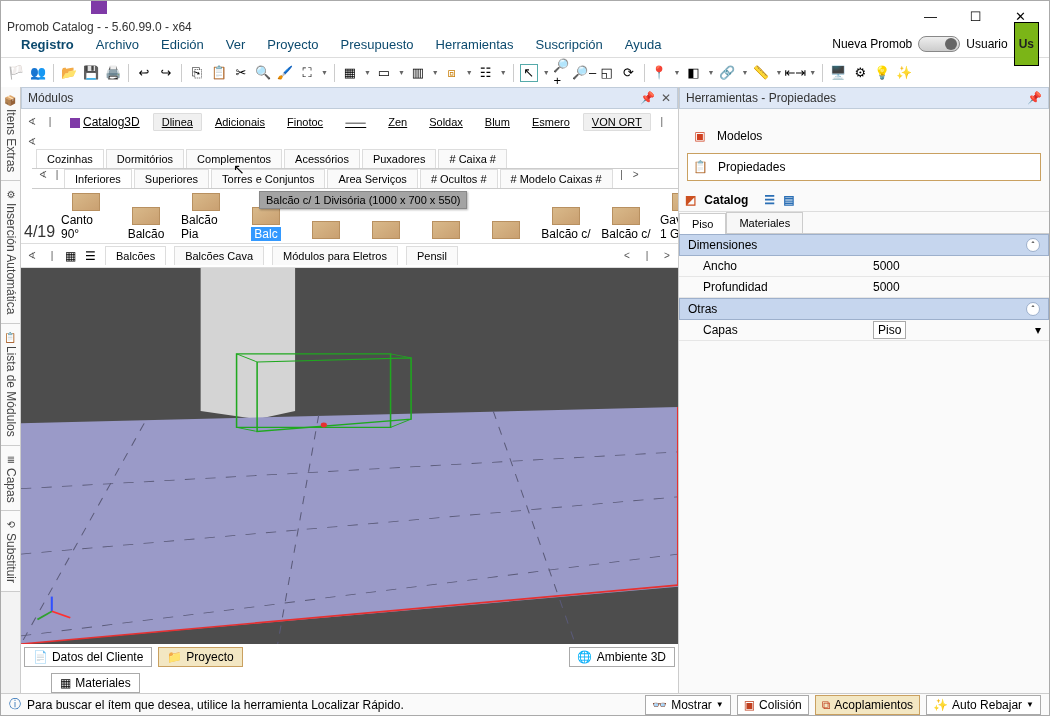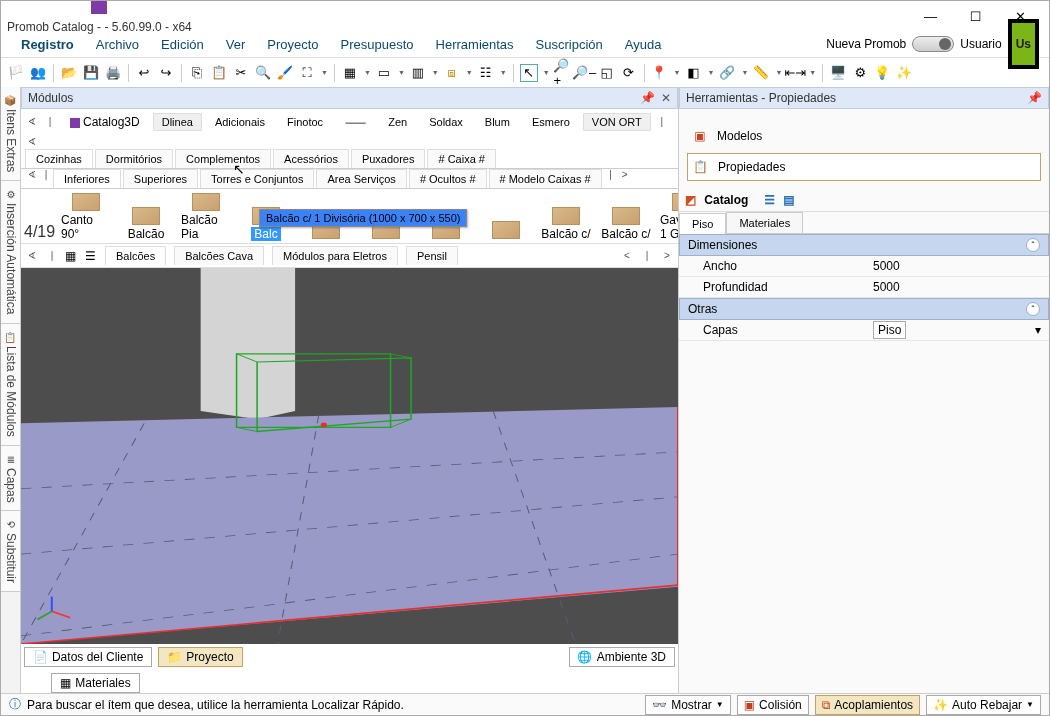--- a/index.html
+++ b/index.html
@@ -8,46 +8,46 @@
   .titlebar .left { display:flex; align-items:center; gap:6px;flex-direction:column;}
   .titlebar .title { font-size:12px; color:#333; }
   .win-controls { display:flex; }
   .win-btn { width:45px; height:28px; display:flex; align-items:center; justify-content:center; font-size:13px;}
   .menubar { height: 26px; display:flex; align-items:center; padding: 0 10px; gap:2px; justify-content:space-between;}
   .menubar .menus { display:flex; gap:2px;}
   .menu-item { padding: 4px 10px; color:#0c4a6e; font-size:13px; }
   .menubar .right-area { display:flex; align-items:center; gap:6px;}
   .toggle { width:42px; height:16px; border:1px solid #888; border-radius:8px; background:linear-gradient(to bottom,#eee,#ccc); position:relative;}
   .toggle::after{content:'';position:absolute; right:2px; top:1px; width:12px;height:12px;border-radius:50%; background:#666;}
-  .user-badge { background:#7bb517; color:#222; font-weight:bold; padding:14px 4px; border:4px solid #000000;text-align:center;}
+  .user-badge { background:#7bb517; color:#222; font-weight:bold; padding:14px 4px; border:1px solid #000000;text-align:center;}
   .toolbar { height: 30px; display:flex; align-items:center; padding: 0 6px; gap:4px; border-top:1px solid #ddd;}
   .tool-icon { width:18px; height:18px; display:flex;align-items:center;justify-content:center; font-size:13px; }
   .tool-sep { width:1px; height:18px; background:#ccc; margin:0 2px;}
   .dropdown-arrow { font-size:7px; color:#666; margin-left:1px;}
   .main-area { display:flex; height: calc(100% - 30px - 26px - 30px - 22px); }
   .side-tabs { width:20px; background:#f3f3f3; border-right:1px solid #ccc; display:flex; flex-direction:column; }
   .side-tab { writing-mode: vertical-rl; padding: 8px 2px; font-size:11px; color:#444; border-bottom:1px solid #ccc; background:#fafafa;}
   .side-tab .ic { writing-mode:horizontal-tb; font-size:10px; margin-bottom:3px;}
   .center-pane { flex: 1; display:flex; flex-direction:column; border-right:1px solid #ccc; min-width:0;}
   .panel-header { height:22px; background:#dfe8f6; display:flex; align-items:center; padding:0 6px; font-size:11px; color:#333; justify-content:space-between; border:1px solid #c0ccda;}
   .panel-header .icons { display:flex; gap:6px; font-size:10px; color:#555;}
   .cat-nav { display:flex; align-items:center; gap:4px; padding:2px 4px; flex-wrap:wrap;}
-  .cat-chip { padding:2px 8px; background:#f0f0f0; border:1px solid #ddd; font-size:11px; border-radius:1px; white-space:nowrap;}
+  .cat-chip { padding:2px 8px; background:#f0f0f0; border:1px solid #ddd; font-size:11px; border-radius:1px; white-space:nowrap;text-decoration:underline;}
   .cat-chip.plain{background:transparent;border:1px solid transparent;}
   .cat-chip .cube{display:inline-block;width:10px;height:10px;background:#7f3aa7;margin-right:3px;vertical-align:middle;}
   .nav-arrow { width:14px; text-align:center; font-size:10px; color:#555;}
-  .tab-row { display:flex; border-bottom:1px solid #ccc; padding: 0 4px; flex-wrap:wrap;}
+  .tab-row { display:flex; border-bottom:1px solid #ccc; padding: 0 4px; flex-wrap:wrap;margin-left:11px;}
   .tab { padding:3px 10px; font-size:11px; border:1px solid #ddd; border-bottom:none; background:#fafafa; margin-right:2px; white-space:nowrap;}
   .tab.active { background:#fff;}
   .thumb-strip { display:flex; align-items:flex-end; overflow:hidden; border-bottom:1px solid #ddd; padding:4px 0 2px 0; position:relative; gap:10px;}
   .thumb-strip .label-col { width:30px; font-size:16px; color:#333; padding-left:3px;}
   .thumb { display:flex; flex-direction:column; align-items:center; font-size:10px; min-width:50px;}
   .thumb .img { width:28px; height:18px; background:linear-gradient(145deg,#d9b98a,#c9a071); border:1px solid #b89060; margin-bottom:2px;}
   .thumb.sel .name { background:#3399ff; color:#fff; padding:0 3px;}
-  .tooltip { position:absolute; left:238px; top:20px; background:#3b82f6; border:1px solid #888; font-size:11px; padding:2px 6px; box-shadow:1px 1px 2px rgba(0,0,0,0.3);}
+  .tooltip { position:absolute; left:238px; top:2px; background:#a3a3a3; border:1px solid #888; font-size:11px; padding:2px 6px; box-shadow:1px 1px 2px rgba(0,0,0,0.3);}
   .subtab-row { display:flex; align-items:center; padding:2px 4px; gap:6px; border-bottom:1px solid #ddd;}
   .subtab-row .mini-ic{width:14px;height:14px;}
   .view3d { flex:1; background: linear-gradient(to bottom, #4d4d4d 0%, #4d4d4d 55%, #4d4d4d 100%); position:relative; overflow:hidden;}
   .floor-svg { position:absolute; inset:0; width:100%; height:100%;}
   .bottom-tabs { display:flex; padding:3px; gap:6px; justify-content:space-between;}
   .bot-tab { border:1px solid #aaa; padding:2px 8px; font-size:11px; display:flex; align-items:center; gap:4px; background:#fff;}
   .bot-tab.active{ background:#f3e7c3; border-color:#c9a060;}
   .right-pane { width:370px; display:flex; flex-direction:column; background:#fafafa;}
   .prop-section { padding:16px 8px 8px 8px; display:flex; flex-direction:column; gap:6px;}
   .prop-row { display:flex; align-items:center; gap:8px; padding:2px 4px; font-size:12px;}

